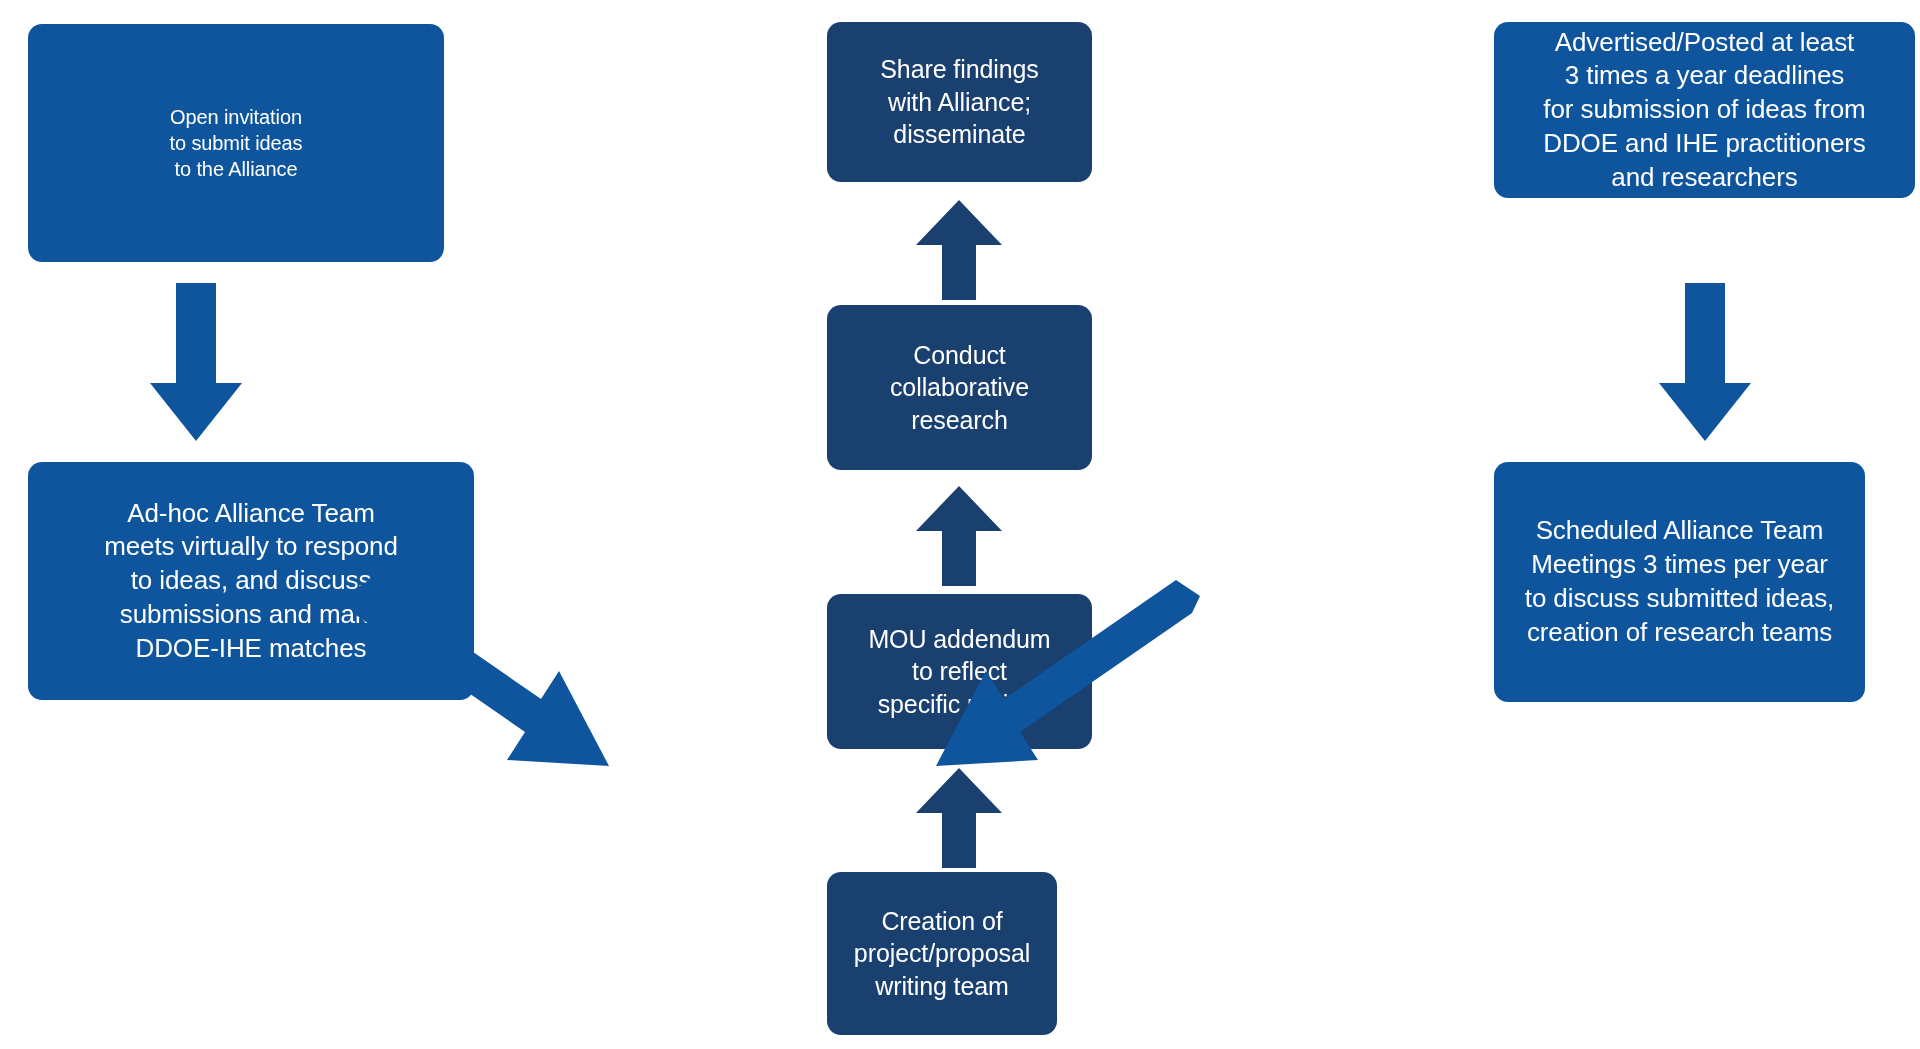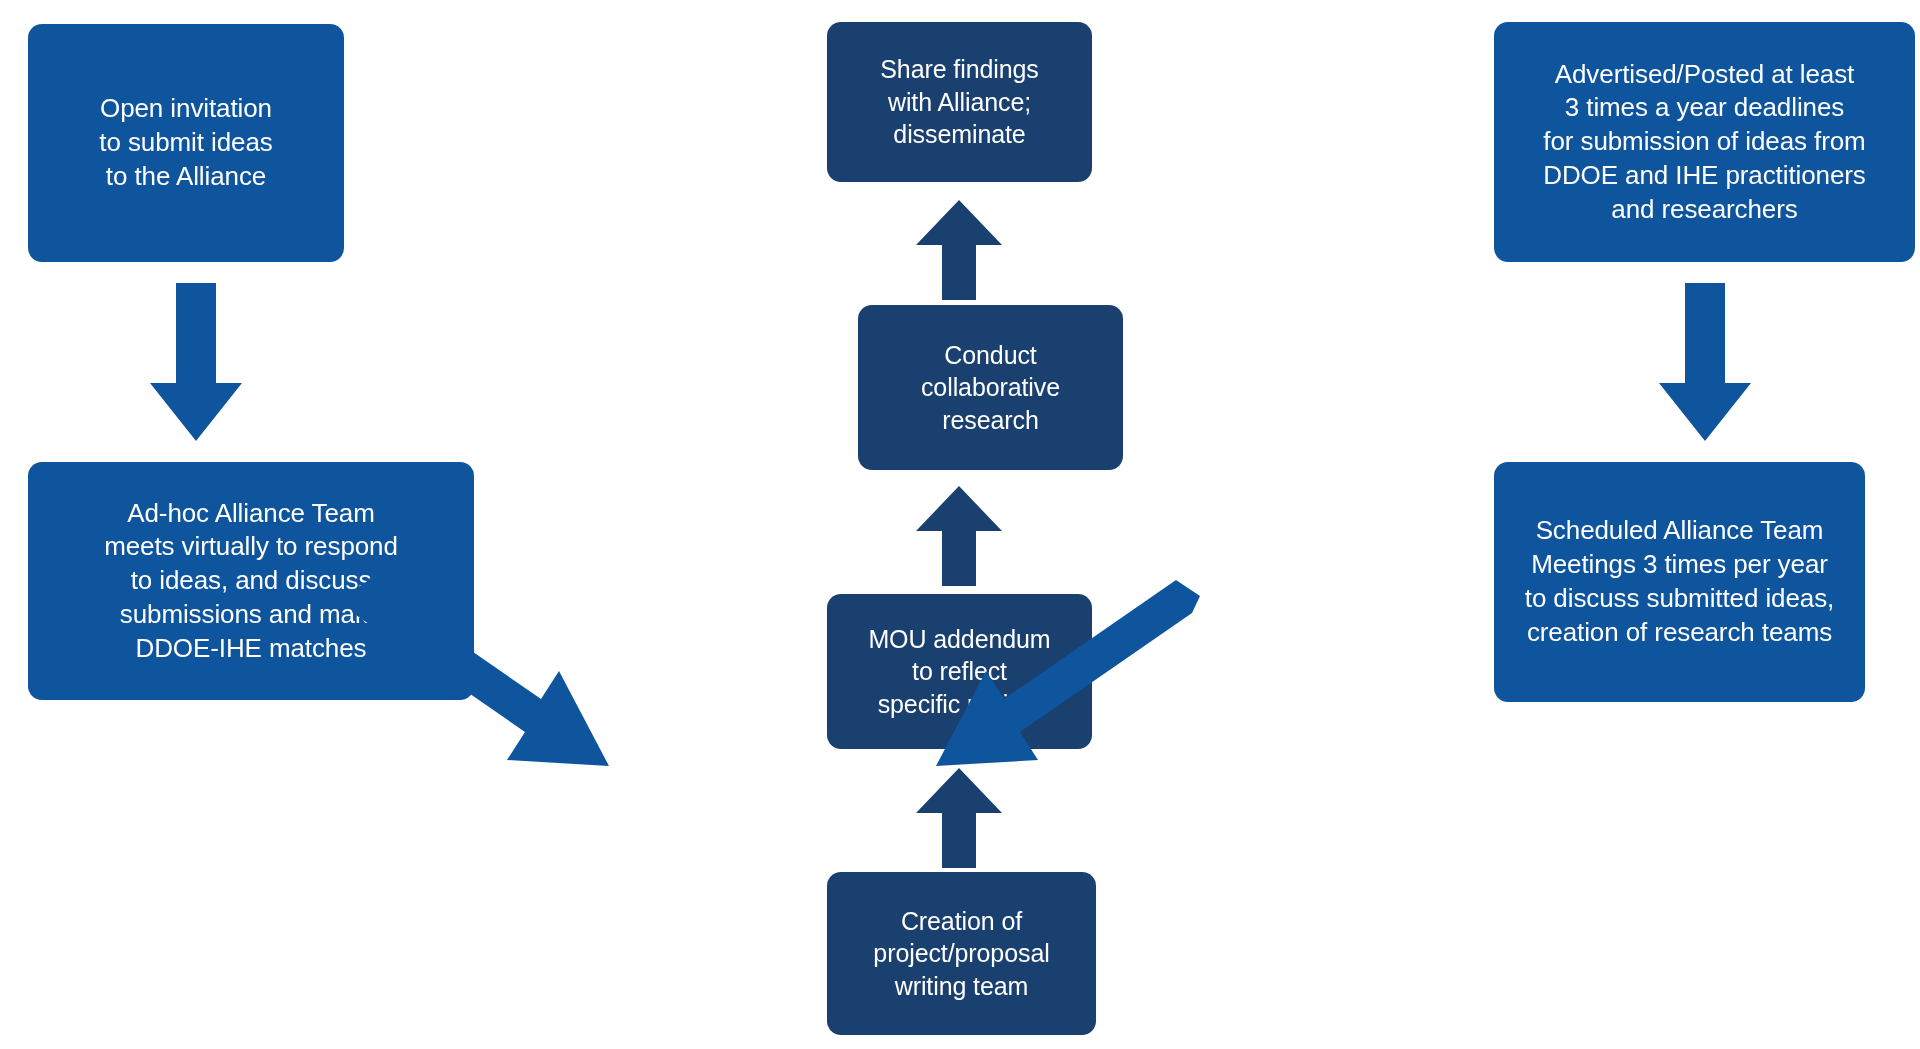--- a/index.html
+++ b/index.html
@@ -32,50 +32,49 @@
   }
   .node .txt {
     white-space: pre-line;
     width: 100%;
   }
   .blue  { background: #0e559e; }
   .navy  { background: #1a4070; }
 
   
   #node-open-invitation {
-    left: 28px;  top: 24px;  width: 316px; height: 238px;
-    font-size: 26px;
+    left: 28px;  top: 24px;  width: 416px; height: 238px;
+    font-size: 20px;
   }
   #node-adhoc-team {
     left: 28px;  top: 462px; width: 446px; height: 238px;
     font-size: 26px;
   }
 
   
   #node-share-findings {
     left: 827px; top: 22px;  width: 265px; height: 160px;
     font-size: 25px;
   }
   #node-conduct-research {
     left: 827px; top: 305px; width: 265px; height: 165px;
     font-size: 25px;
-    margin-left: 31px;
   }
   #node-mou-addendum {
     left: 827px; top: 594px; width: 265px; height: 155px;
     font-size: 25px;
   }
   #node-creation-team {
-    left: 827px; top: 872px; width: 269px; height: 163px;
+    left: 827px; top: 872px; width: 230px; height: 163px;
     font-size: 25px;
   }
 
   
   #node-advertised-posted {
-    left: 1494px; top: 22px;  width: 421px; height: 240px;
+    left: 1494px; top: 22px;  width: 421px; height: 176px;
     font-size: 26px;
     align-items: center;
   }
   #node-scheduled-meetings {
     left: 1494px; top: 462px; width: 371px; height: 240px;
     font-size: 26px;
   }
 
   
   .arrow {

